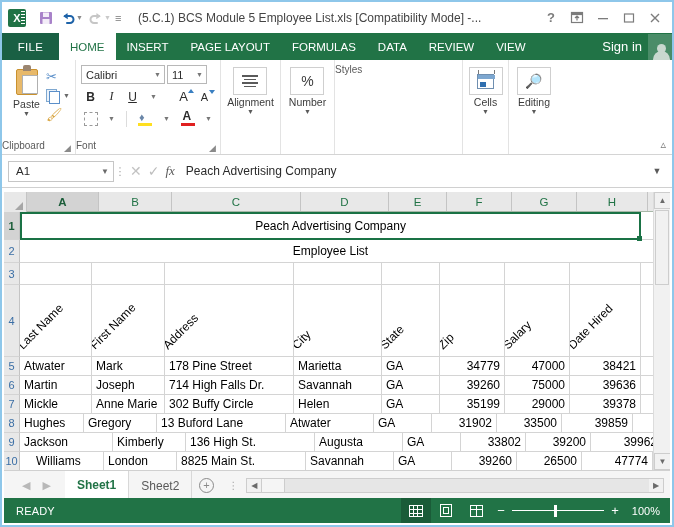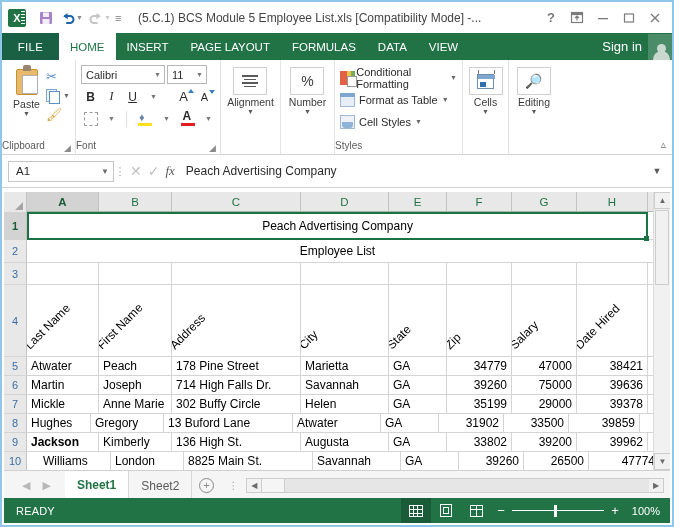--- a/index.html
+++ b/index.html
@@ -497,20 +497,21 @@
     </div>
   </div>
 
   <div class="tabbar">
     <div class="file-tab">FILE</div>
     <div class="tab active">HOME</div>
     <div class="tab">INSERT</div>
     <div class="tab">PAGE LAYOUT</div>
     <div class="tab">FORMULAS</div>
     <div class="tab">DATA</div>
+    <div class="tab">REVIEW</div>
     <div class="tab">VIEW</div>
     <div class="signin">
       <span>Sign in</span>
       <span class="avatar-wrap">
         <span class="avatar">
             <span class="head"></span>
             <span class="body"></span>
           </span>
       </span>
     </div>
@@ -620,37 +621,20 @@
         <div class="bigbtn">
           <span>%</span>
         </div>
         <div class="blabel">Number</div>
         <div class="bcaret">▼</div>
       </div>
       <div class="glabel">&nbsp;</div>
     </div>
 
     <div class="rgroup g-styles">
-      <div class="gcontent" style="flex-direction:column;padding-top:5px;gap:3px;">
-        <div class="style-item">
-          <span class="cf-ic"></span>
-          <span>Conditional Formatting</span>
-          <span class="mini-caret">▼</span>
-        </div>
-        <div class="style-item">
-          <span class="tbl-ic"></span>
-          <span>Format as Table</span>
-          <span class="mini-caret">▼</span>
-        </div>
-        <div class="style-item">
-          <span class="cs-ic"></span>
-          <span>Cell Styles</span>
-          <span class="mini-caret">▼</span>
-        </div>
-      </div>
       <div class="glabel">Styles</div>
     </div>
 
     <div class="rgroup g-cells">
       <div class="gcontent" style="flex-direction:column;align-items:center;">
         <div class="bigbtn">
           <span class="cells-ic">
               <span class="cells-arrows"></span>
             </span>
         </div>
@@ -770,21 +754,21 @@
             <span class="rot-lbl" style="left:5px;">Salary</span>
           </div>
           <div class="cell hdr4" style="width:71px;">
             <span class="rot-lbl" style="left:5px;">Date Hired</span>
           </div>
           <div class="cell" style="flex:1;border-right:none;"></div>
         </div>
 
         <div class="grow" style="height:19px;">
           <div class="cell" style="width:72px;">Atwater</div>
-          <div class="cell" style="width:73px;">Peach</div>
+          <div class="cell" style="width:73px;">Mark</div>
           <div class="cell" style="width:129px;">178 Pine Street</div>
           <div class="cell" style="width:88px;">Marietta</div>
           <div class="cell" style="width:58px;">GA</div>
           <div class="cell num" style="width:65px;">34779</div>
           <div class="cell num" style="width:65px;">47000</div>
           <div class="cell num" style="width:71px;">38421</div>
           <div class="cell" style="flex:1;border-right:none;"></div>
         </div>
 
         <div class="grow" style="height:19px;">
@@ -817,21 +801,21 @@
           <div class="cell" style="width:129px;">13 Buford Lane</div>
           <div class="cell" style="width:88px;">Atwater</div>
           <div class="cell" style="width:58px;">GA</div>
           <div class="cell num" style="width:65px;">31902</div>
           <div class="cell num" style="width:65px;">33500</div>
           <div class="cell num" style="width:71px;">39859</div>
           <div class="cell" style="flex:1;border-right:none;"></div>
         </div>
 
         <div class="grow" style="height:19px;">
-          <div class="cell" style="width:72px;font-weight:bold;">Jackson</div>
+          <div class="cell" style="width:93px;">Jackson</div>
           <div class="cell" style="width:73px;">Kimberly</div>
           <div class="cell" style="width:129px;">136 High St.</div>
           <div class="cell" style="width:88px;">Augusta</div>
           <div class="cell" style="width:58px;">GA</div>
           <div class="cell num" style="width:65px;">33802</div>
           <div class="cell num" style="width:65px;">39200</div>
           <div class="cell num" style="width:71px;">39962</div>
           <div class="cell" style="flex:1;border-right:none;"></div>
         </div>
 

